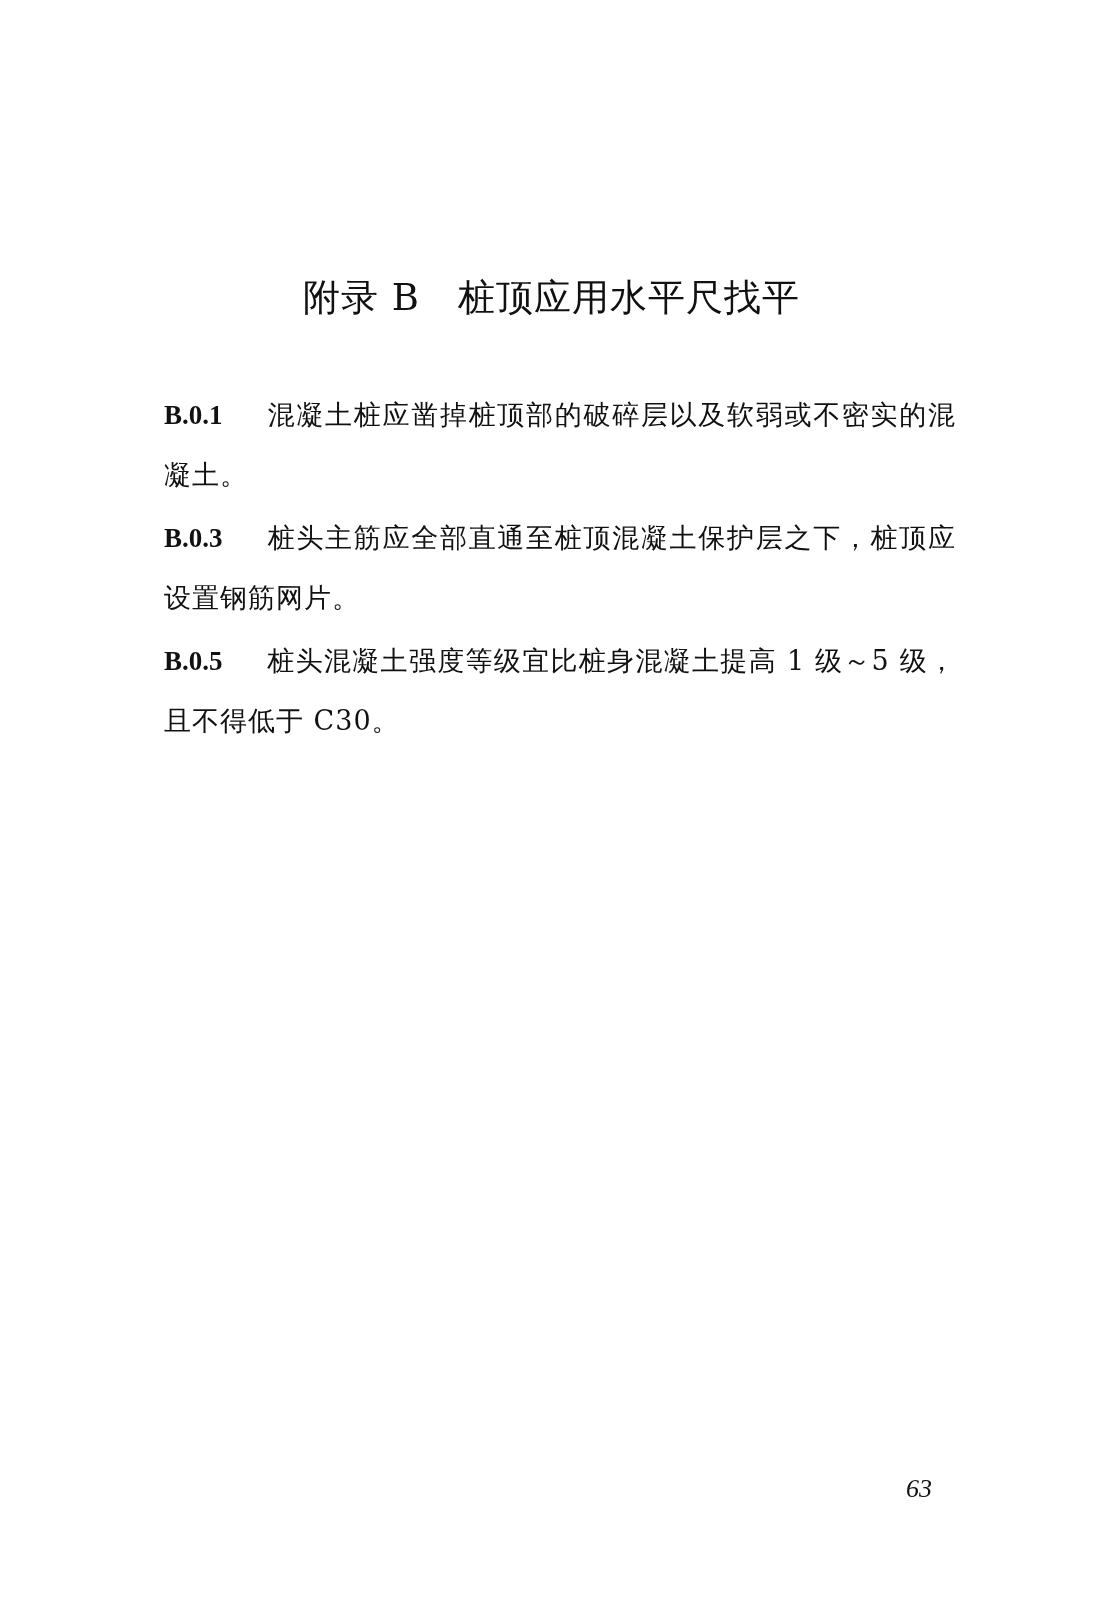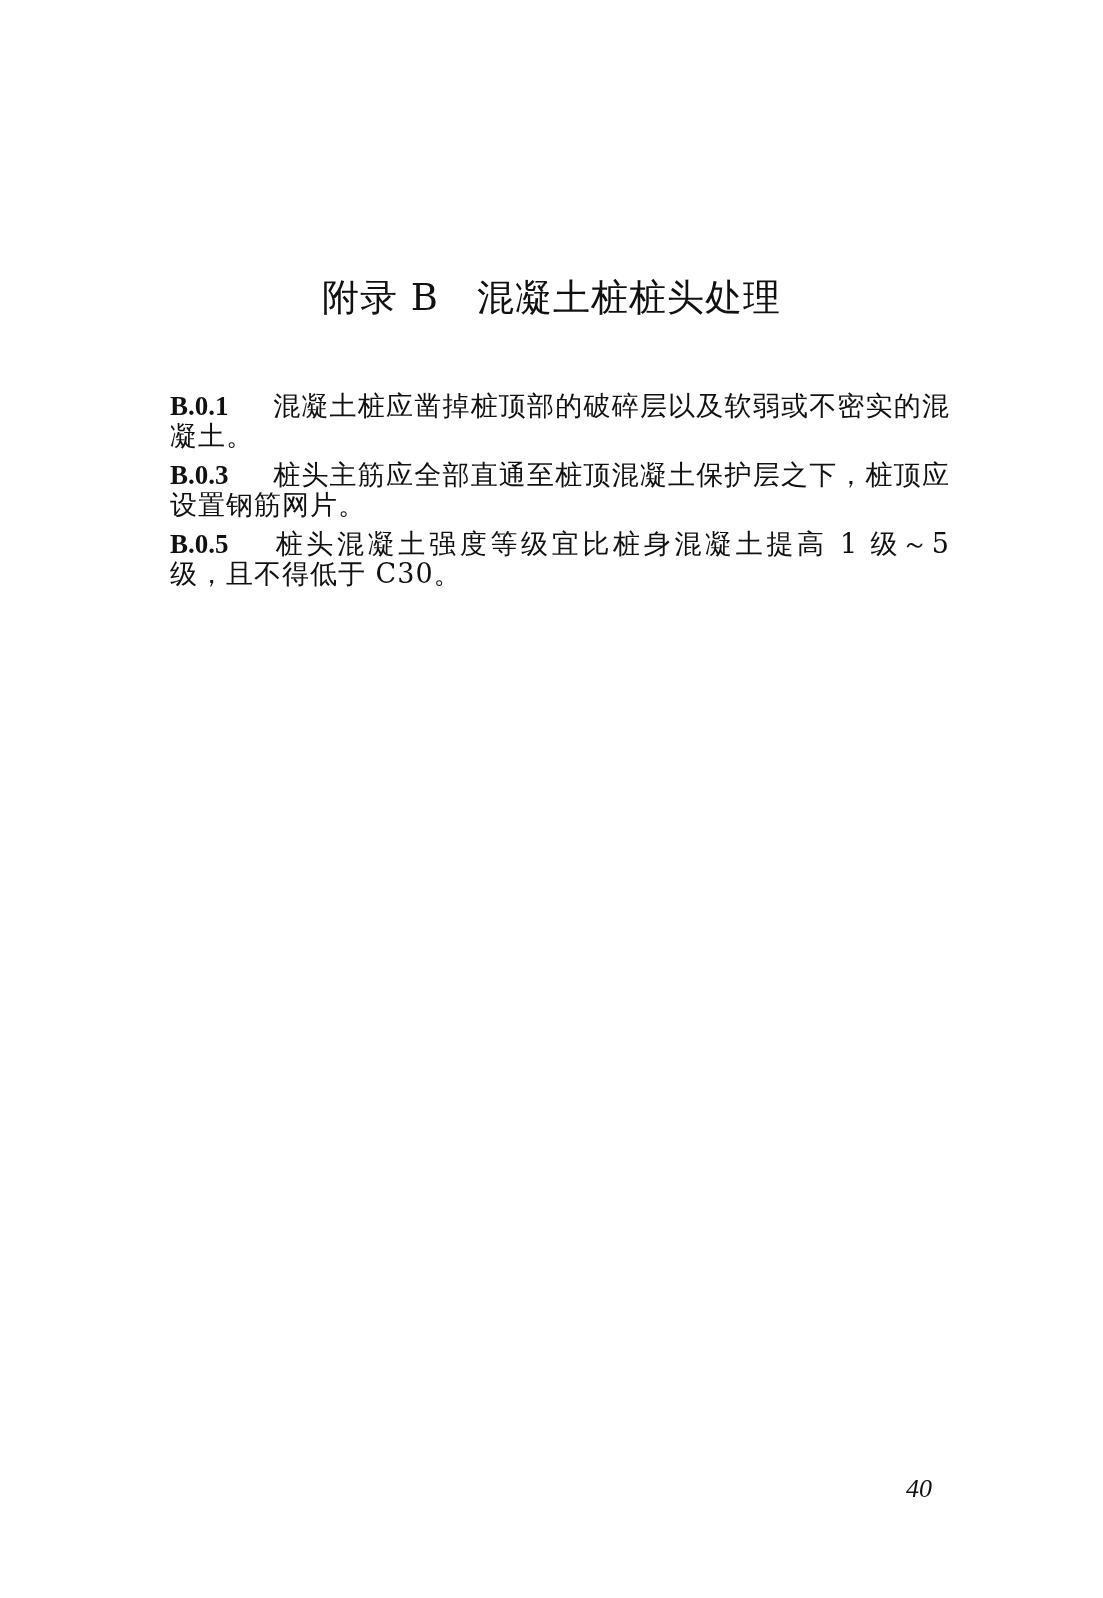--- a/index.html
+++ b/index.html
@@ -32,23 +32,23 @@
       width: 38px;
     }
     .content {
       position: absolute;
       top: 381px;
       left: 160px;
       width: 800px;
     }
     .clause {
       font-size: 27px;
-      line-height: 29px;
+      line-height: 59px;
       text-align: justify;
-      margin: 10px;
+      margin: 4px;
     }
     .clause-number {
       font-family: "Liberation Serif", "DejaVu Serif", serif;
       font-weight: bold;
       font-size: 27px;
       display: inline-block;
       width: 103px;
       letter-spacing: 0px;
     }
     .clause-text {
@@ -61,28 +61,28 @@
       font-family: "Liberation Serif", "DejaVu Serif", serif;
       font-style: italic;
       font-size: 26px;
       line-height: 30px;
     }
   </style>
 </head>
 <body>
 
 <h1 class="page-title">
-  <span>附录 B</span><span class="gap"></span><span>混凝土桩桩头处理</span>
+  <span>附录 B</span><span class="gap"></span><span>桩顶应用水平尺找平</span>
 </h1>
 
 <div class="content">
   <p class="clause">
     <span class="clause-number">B.0.1</span><span class="clause-text">混凝土桩应凿掉桩顶部的破碎层以及软弱或不密实的混凝土。</span>
   </p>
   <p class="clause">
     <span class="clause-number">B.0.3</span><span class="clause-text">桩头主筋应全部直通至桩顶混凝土保护层之下，桩顶应设置钢筋网片。</span>
   </p>
   <p class="clause">
     <span class="clause-number">B.0.5</span><span class="clause-text">桩头混凝土强度等级宜比桩身混凝土提高 1 级～5 级，且不得低于 C30。</span>
   </p>
 </div>
 
-<div class="page-number">40</div>
+<div class="page-number">63</div>
 
 </body></html>

